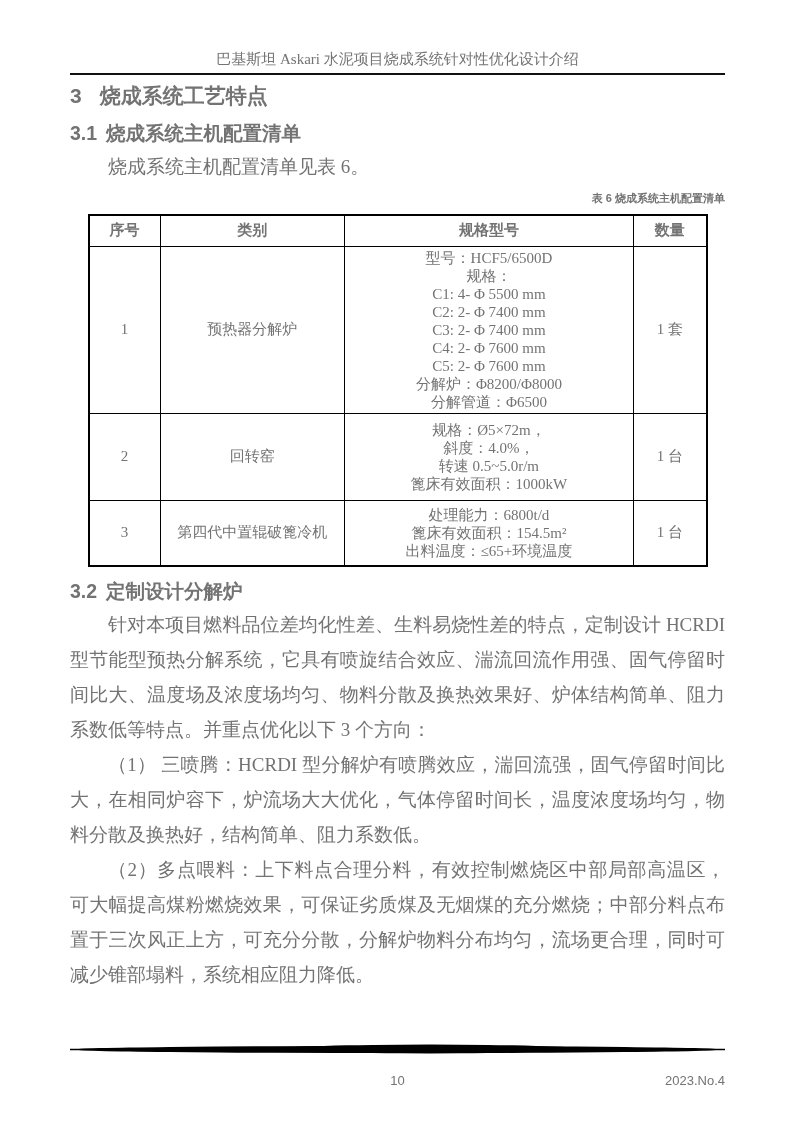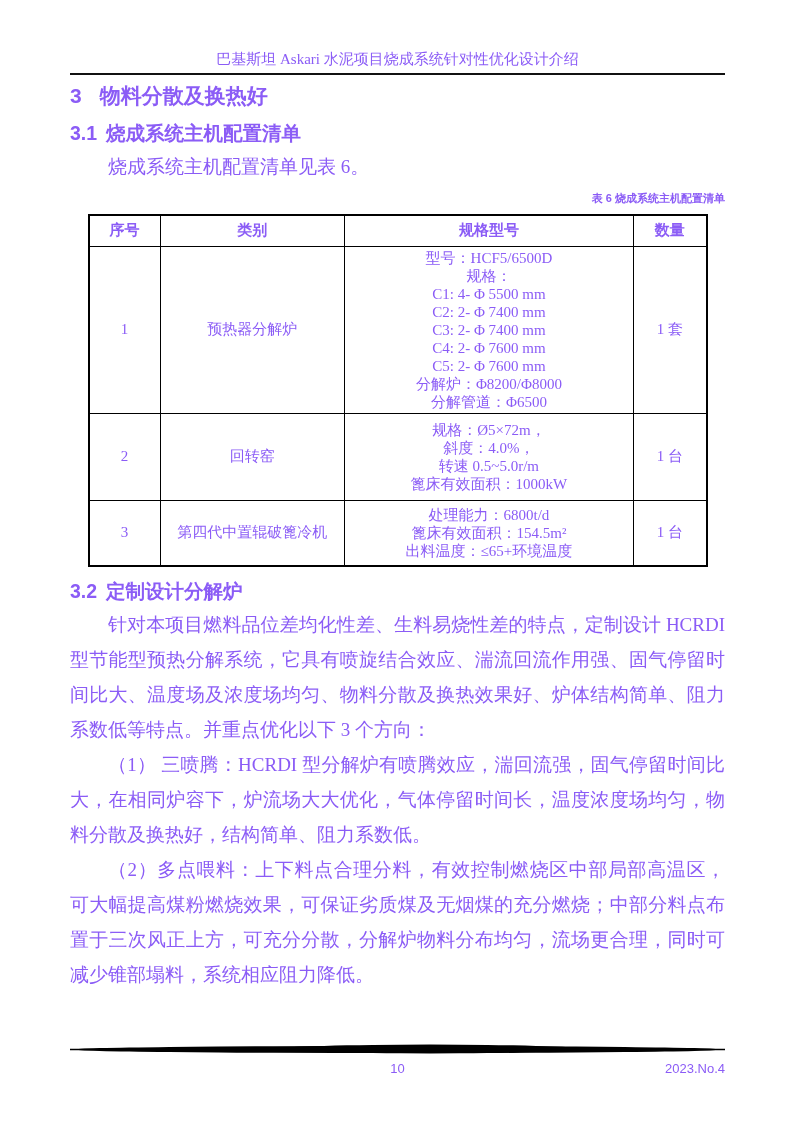--- a/index.html
+++ b/index.html
@@ -3,21 +3,21 @@
 <meta charset="utf-8">
 <style>
   * { margin: 0; padding: 0; box-sizing: border-box; }
   html, body { background: #ffffff; }
   .page {
     position: relative;
     width: 793px;
     height: 1122px;
     margin: 0 auto;
     background: #ffffff;
-    color: #8b5cf6;
+    color: #737373;
     font-family: "Liberation Serif", "DejaVu Serif", serif;
     overflow: hidden;
     padding: 50px 68px 0 70px;
   }
   .running-header {
     text-align: center;
     font-size: 15px;
     line-height: 19px;
     padding-bottom: 4px;
     border-bottom: 2px solid #111;
@@ -93,21 +93,21 @@
   .page-footer {
     position: absolute;
     left: 70px;
     right: 68px;
     top: 1044px;
   }
   .footer-divider { display: block; }
   .footer-row {
     position: relative;
     height: 20px;
-    margin-top: 6px;
+    margin-top: 18px;
     font-family: "Liberation Sans", "DejaVu Sans", sans-serif;
     font-size: 13px;
   }
   .footer-pagenum {
     position: absolute;
     left: 50%;
     transform: translateX(-50%);
   }
   .footer-issue { position: absolute; right: 0; }
 </style>
@@ -115,21 +115,21 @@
 <body>
 
 <div class="page">
 
   <div class="running-header">
     <span>巴基斯坦 Askari 水泥项目烧成系统针对性优化设计介绍</span>
   </div>
 
 
   <h1 class="h-sec1">
-    <span class="sec-num">3</span><span>物料分散及换热好</span>
+    <span class="sec-num">3</span><span>烧成系统工艺特点</span>
   </h1>
 
   <h2 class="h-sec2">
     <span class="sec-num">3.1</span><span>烧成系统主机配置清单</span>
   </h2>
 
   <p class="lead">烧成系统主机配置清单见表 6。</p>
 
   <div class="table-caption">表 6 烧成系统主机配置清单</div>
 

